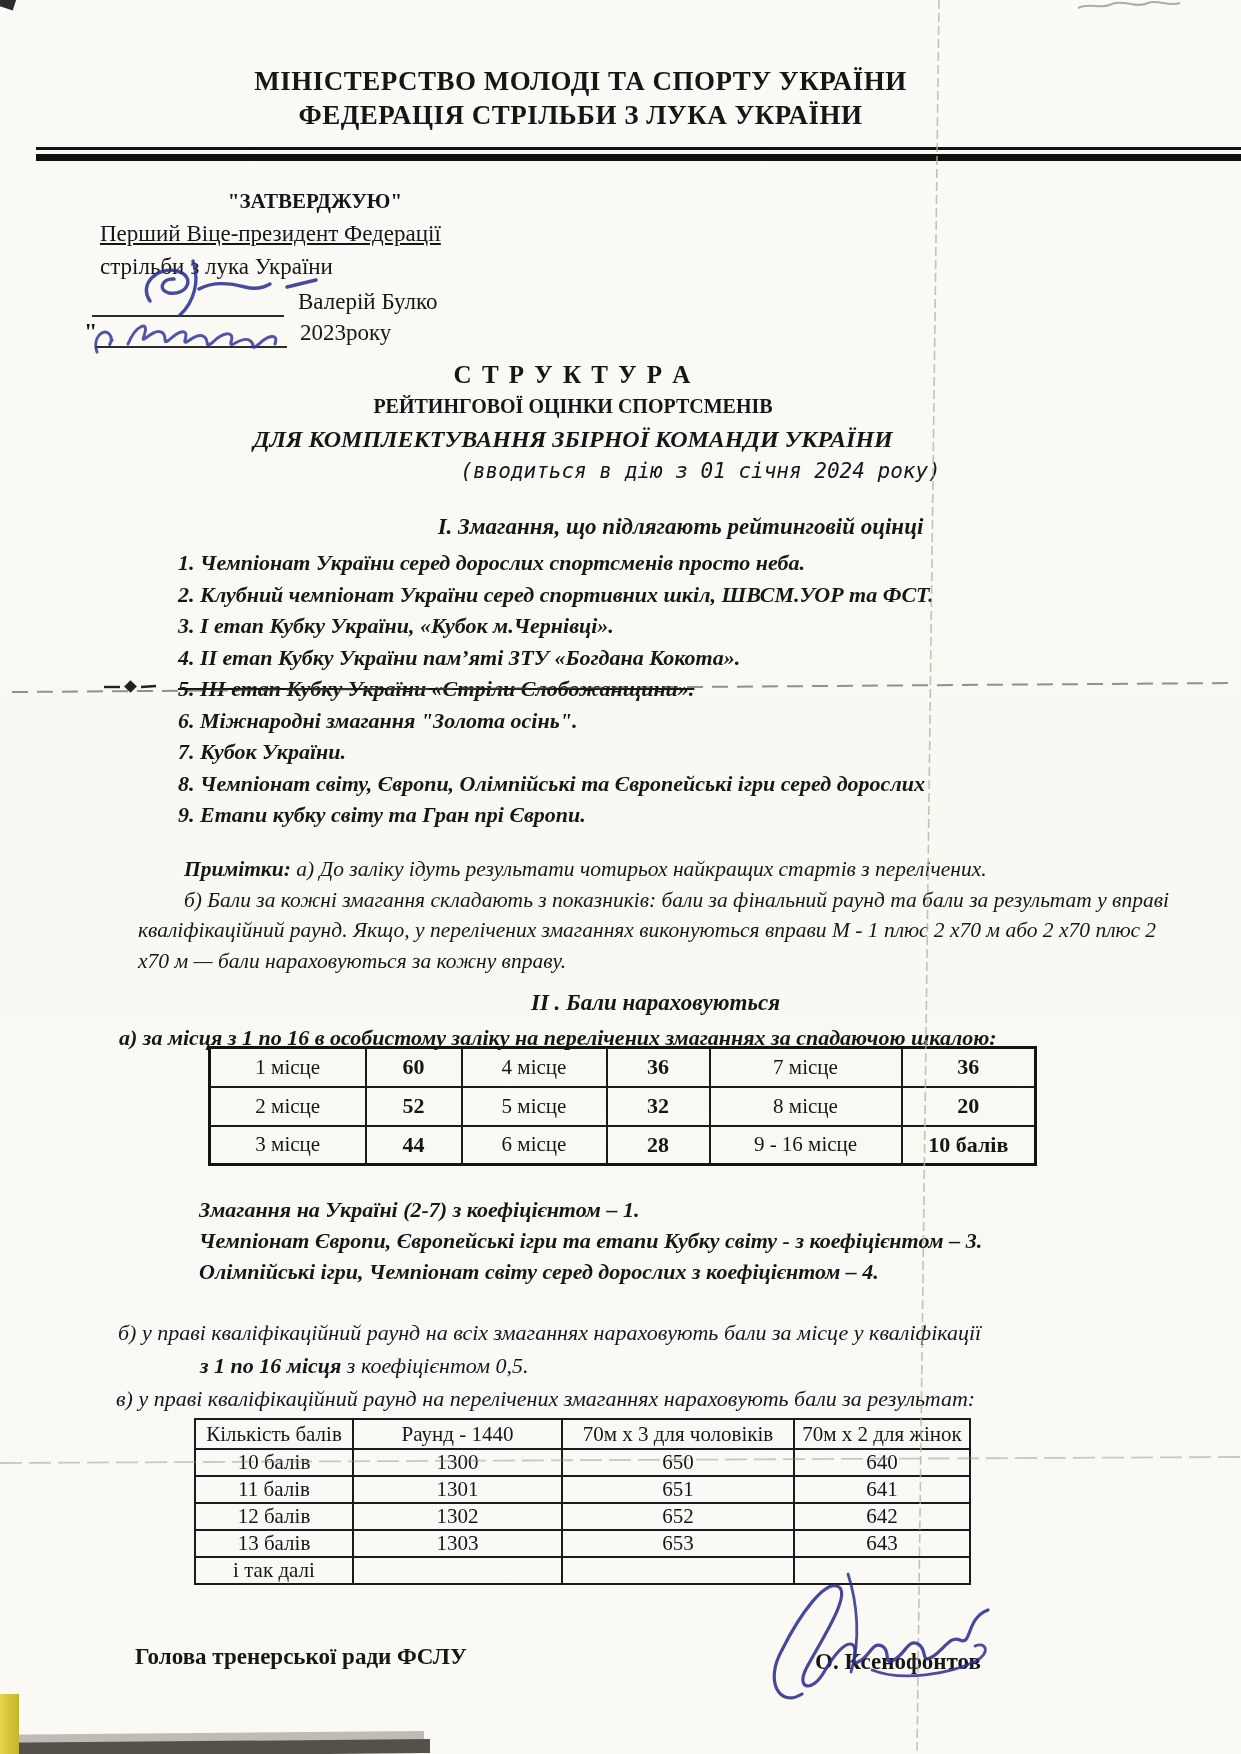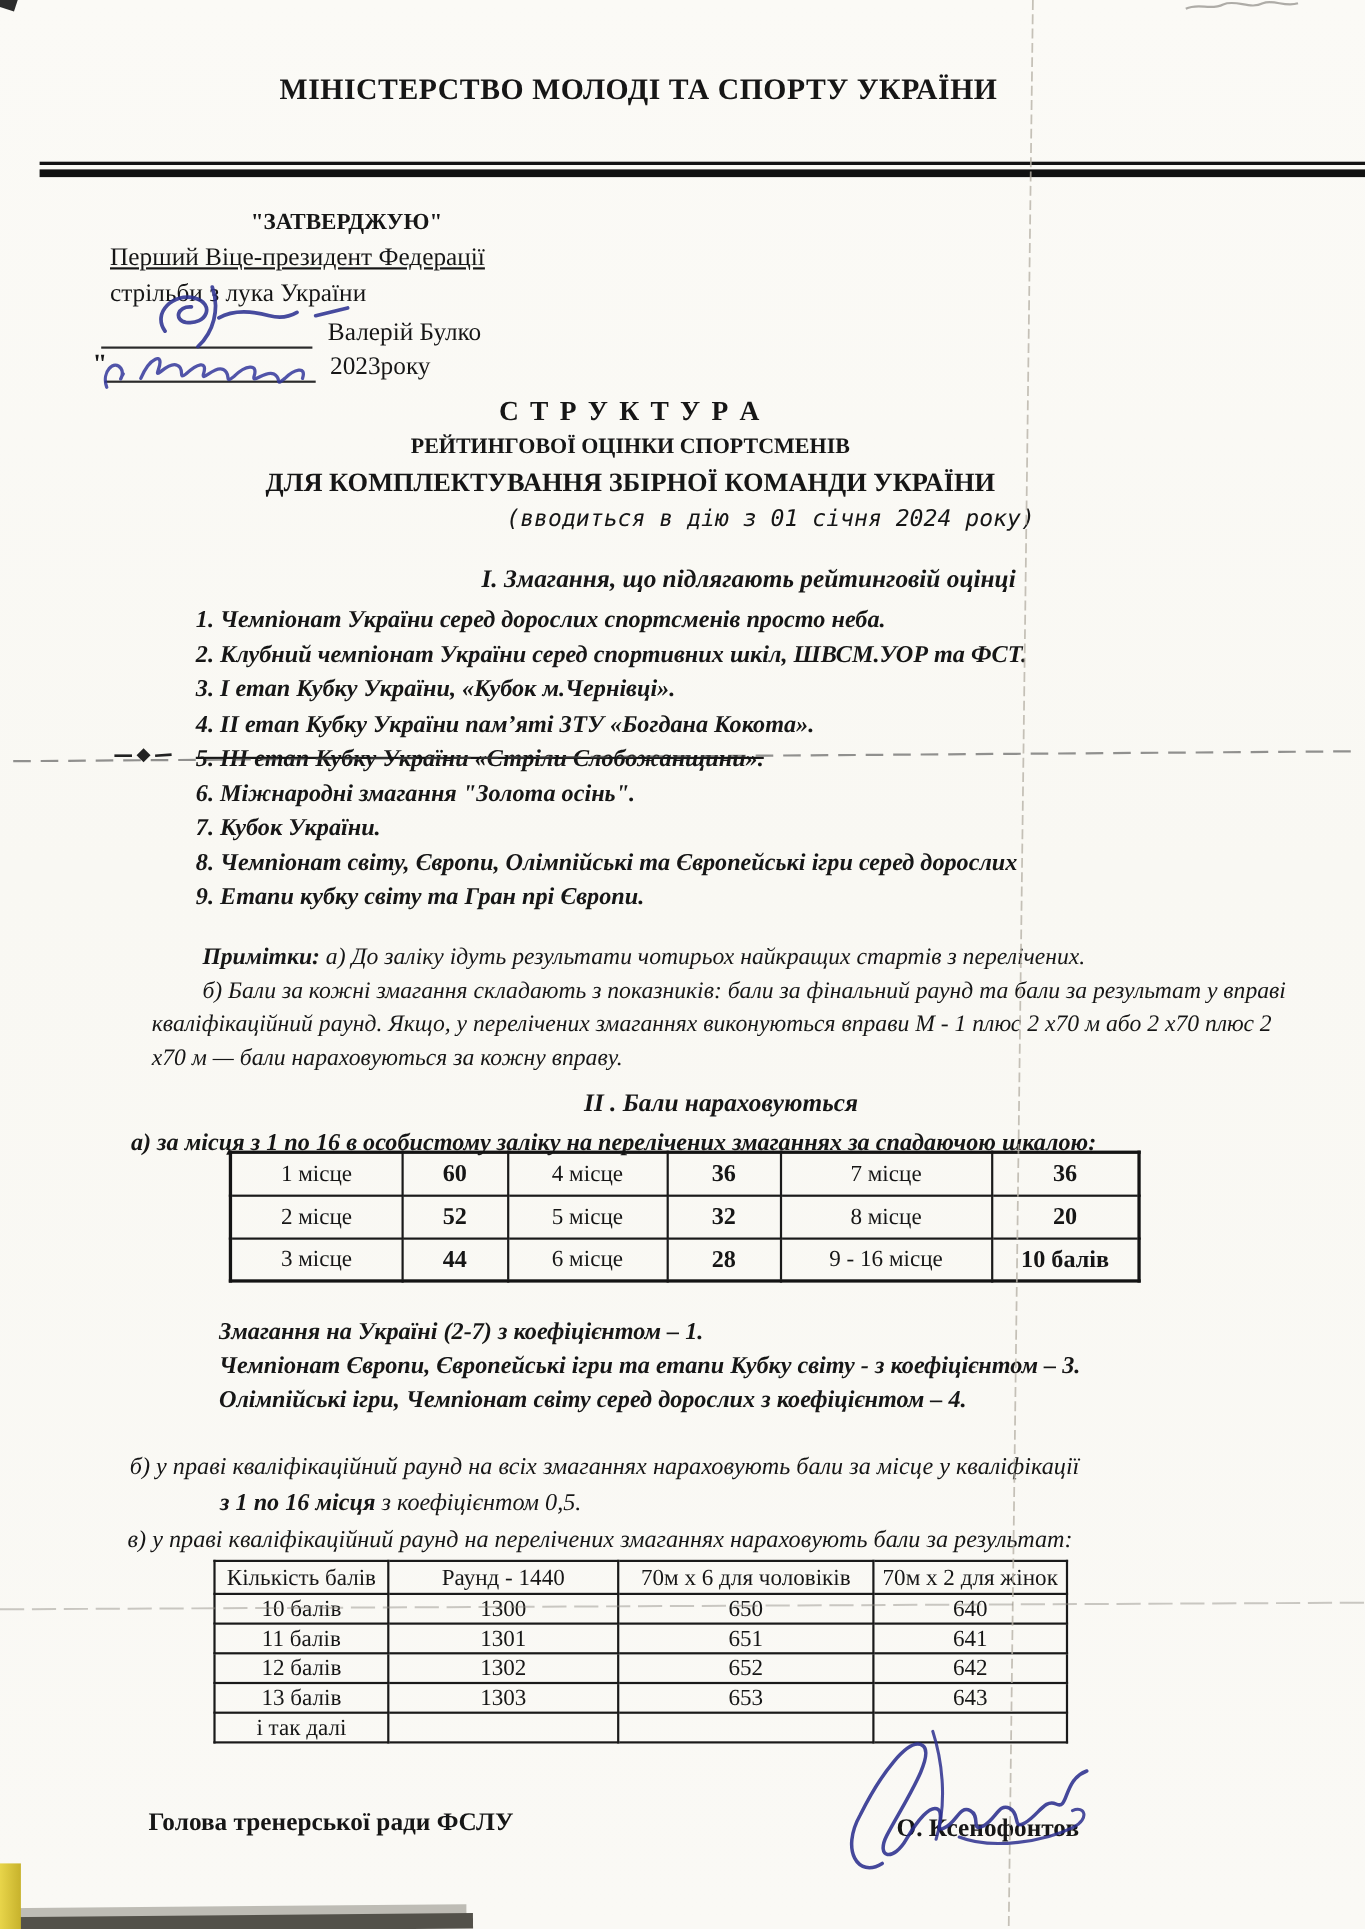--- a/index.html
+++ b/index.html
@@ -22,21 +22,21 @@
   .ap-l1{ top:221px; left:100px; font-size:23px;text-decoration:underline; }
   .ap-l2{ top:254px; left:100px; font-size:23px; }
   .ap-name{ top:289px; left:298px; font-size:23px; }
   .ul1{ top:315px; left:92px; width:192px; border-bottom:2.4px solid #2b2b2b; }
   .ul2{ top:346px; left:95px; width:192px; border-bottom:2.4px solid #2b2b2b; }
   .ap-quote{ top:318px; left:84px; font-size:24px; font-weight:bold; }
   .ap-year{ top:320px; left:300px; font-size:23px; }
   
   .t1{ top:361px; left:0; right:95px; text-align:center; font-weight:bold; font-size:25px; letter-spacing:2px; }
   .t2{ top:395px; left:0; right:95px; text-align:center; font-weight:bold; font-size:20px; }
-  .t3{ top:426px; left:0; right:95px; text-align:center; font-weight:bold; font-size:24px; }
+  .t3{ top:426px; left:0; right:95px; text-align:center; font-weight:bold; font-size:24px;font-style:italic; }
   .tsub{ top:459px; left:160px; right:0; text-align:center; font-style:italic; font-size:21px;
          font-family:"DejaVu Sans Mono","Liberation Mono",monospace; }
   
   .s1h{ top:514px; left:120px; right:0; text-align:center; font-weight:bold; font-style:italic; font-size:23px; }
   .items{ top:547px; left:130px; width:1010px; font-weight:bold; font-style:italic; font-size:22px; line-height:31.5px; }
   .item{ text-indent:48px; min-height:31.5px; }
   .item.cont{ text-indent:0; }
   .struck{ text-decoration:line-through; text-decoration-thickness:2.2px; }
   
   .notes{ top:854px; left:138px; width:1042px; font-style:italic; font-size:21.5px; line-height:30.6px; }
@@ -71,20 +71,21 @@
   .corner-mark{ top:-4px; left:-3px; width:18px; height:12px; background:#2c2c2c; transform:rotate(18deg); }
   svg.overlay{ position:absolute; inset:0; pointer-events:none; z-index:6; }
 </style>
 </head>
 <body>
 
 <div class="page">
 
   <div class="abs hdr">
     <div>МІНІСТЕРСТВО МОЛОДІ ТА СПОРТУ УКРАЇНИ</div>
+    <div>ФЕДЕРАЦІЯ СТРІЛЬБИ З ЛУКА УКРАЇНИ</div>
   </div>
   <div class="abs rule-thin"></div>
   <div class="abs rule-thick"></div>
 
   <div class="abs ap-title">"ЗАТВЕРДЖУЮ"</div>
   <div class="abs ap-l1">Перший Віце-президент Федерації</div>
   <div class="abs ap-l2">стрільби з лука України</div>
   <div class="abs ap-name">Валерій Булко</div>
   <div class="abs ul1"></div>
   <div class="abs ap-quote">"</div>
@@ -172,21 +173,21 @@
       <colgroup>
           <col style="width:158px">
           <col style="width:209px">
           <col style="width:232px">
           <col style="width:176px">
         </colgroup>
       <tbody>
           <tr class="hd">
         <td>Кількість балів</td>
         <td>Раунд  - 1440</td>
-        <td>70м х 6  для чоловіків</td>
+        <td>70м х 3  для чоловіків</td>
         <td>70м х 2 для жінок</td>
       </tr>
       <tr>
         <td>10 балів</td>
         <td>1300</td>
         <td>650</td>
         <td>640</td>
       </tr>
       <tr>
         <td>11 балів</td>

